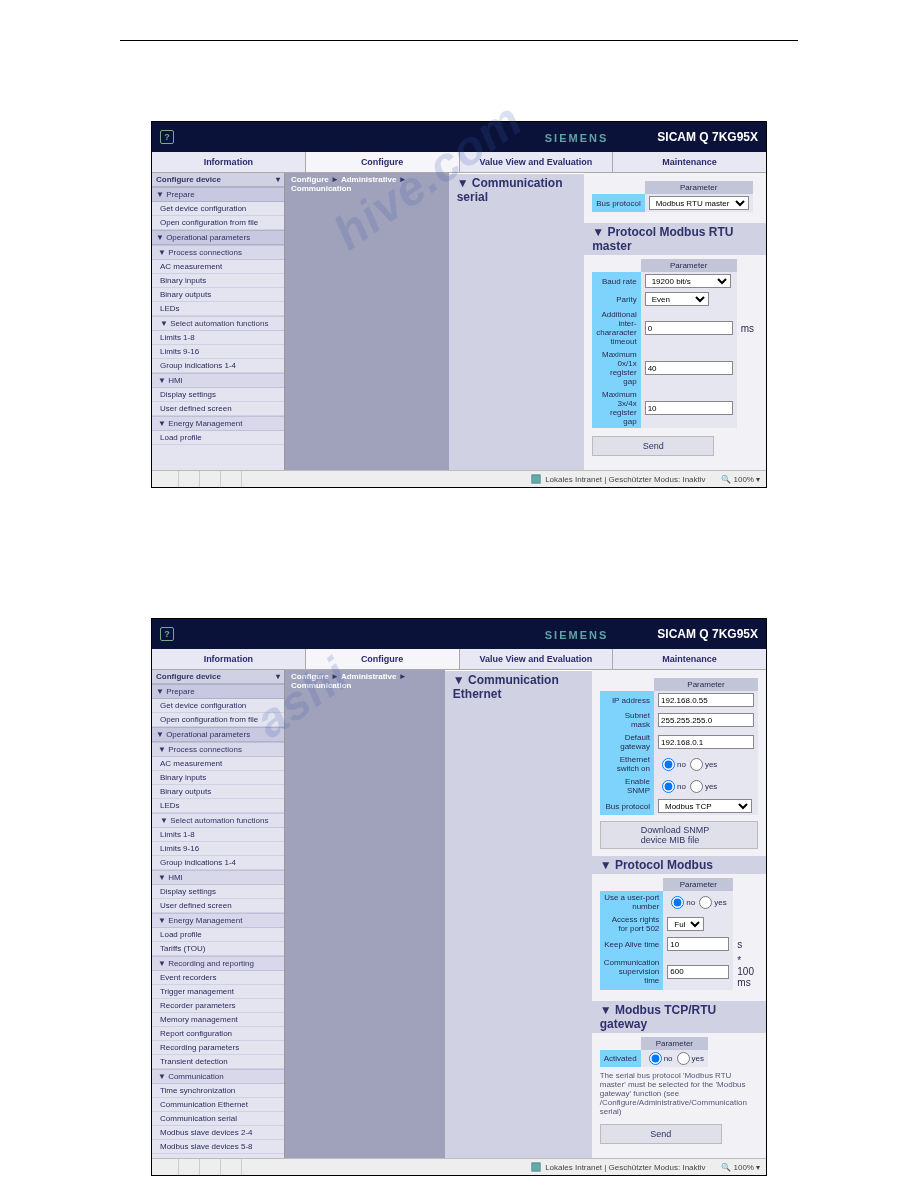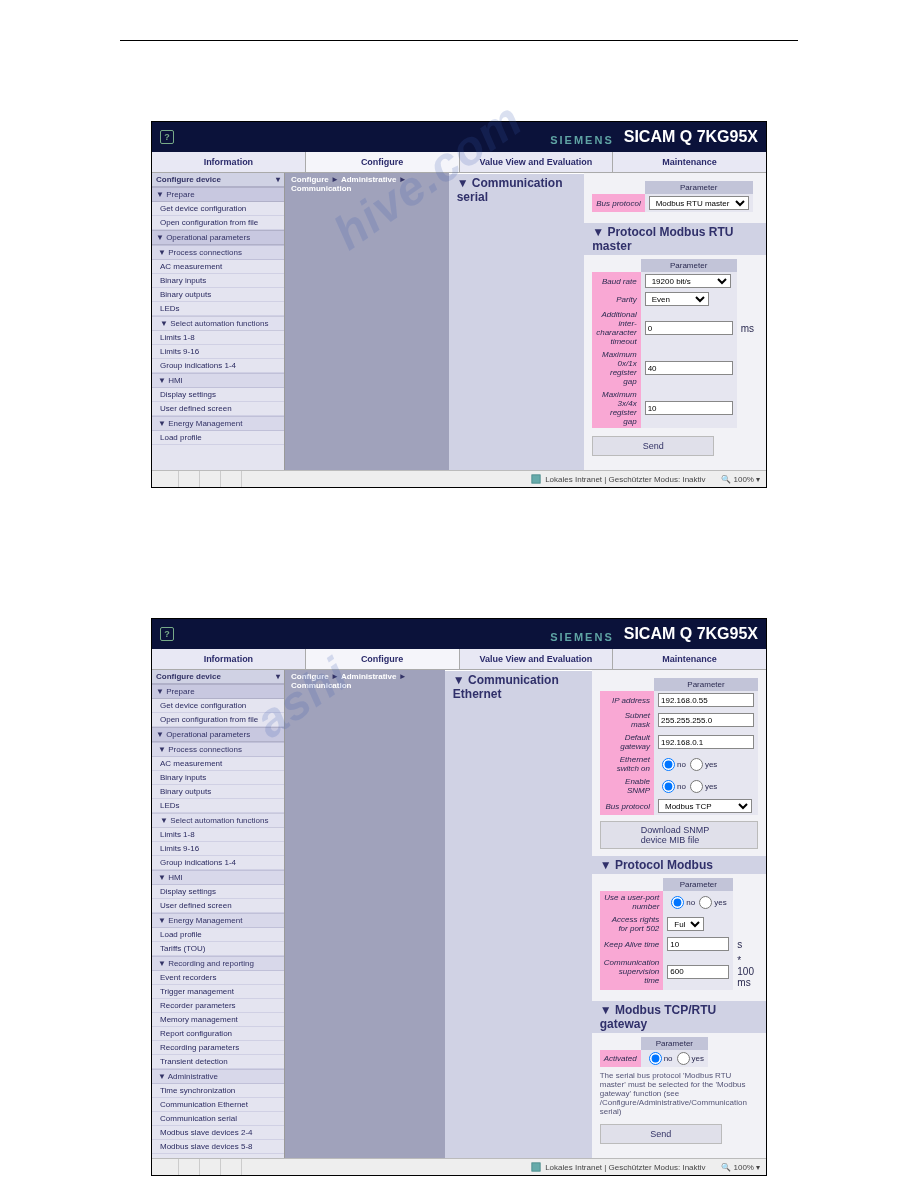--- a/index.html
+++ b/index.html
@@ -4,42 +4,42 @@
 <style>
 body { margin: 0; font-family: Verdana, Arial, sans-serif; font-size: 9px; color: #2a2a50; background: #fff; }
 .page { width: 918px; margin: 0 auto; padding-top: 40px; }
 .hr-top { border-top: 1px solid #000; margin: 0 120px 80px 120px; }
 .panel { width: 614px; margin: 0 auto 130px auto; border: 1px solid #000; position: relative; }
 .panel:last-child { margin-bottom: 40px; }
 .titlebar { background: #0b123a; height: 30px; color: #fff; display: flex; align-items: center; padding: 0 8px; }
 .titlebar .help { width: 12px; height: 12px; border: 1px solid #7a8; border-radius: 2px; display: inline-flex; align-items: center; justify-content: center; color: #7a8; font-weight: bold; font-size: 9px; }
 .titlebar .brand { margin-left: auto; display: flex; align-items: flex-end; gap: 10px; }
 .titlebar .siemens { color: #5fa4a4; font-weight: bold; letter-spacing: 2px; font-size: 11px; }
-.titlebar .product { color: #fff; font-weight: bold; font-size: 16px; }
+.titlebar .product { color: #fff; font-weight: bold; font-size: 12px; margin-left: 39px; }
 .tabs { display: flex; background: #e8e8f4; border-bottom: 1px solid #aaa; }
 .tab { flex: 1; text-align: center; padding: 5px 0; color: #2a2a6a; font-weight: bold; font-size: 9px; border-right: 1px solid #aaa; }
 .tab:last-child { border-right: 0; }
 .tab.active { background: #f5f5fa; }
 .body { display: flex; }
 .sidebar { width: 132px; background: #e4e4f0; border-right: 1px solid #999; font-size: 8px; color: #3a3a60; }
 .sb-head { background: #d0d2e4; padding: 2px 4px; font-weight: bold; color: #333366; border-bottom: 1px solid #b0b0c8; display: flex; justify-content: space-between; align-items: center; gap: 16px; }
 .sb-sec { background: #c8c8e0; padding: 2px 4px; color: #333366; border-top: 1px solid #b0b0c8; border-bottom: 1px solid #b0b0c8; }
 .sb-subsec { background: #d8d8ea; padding: 2px 6px; color: #333366; border-top: 1px solid #c0c0d8; border-bottom: 1px solid #c0c0d8; }
 .sb-item { padding: 2px 8px; color: #2a2a60; border-bottom: 1px solid #d0d0e4; }
 .sb-subsub { background: #e0e0ef; padding: 2px 8px; color: #333366; border-top: 1px solid #c8c8dc; border-bottom: 1px solid #c8c8dc; }
 .content { flex: 1; display: flex; flex-direction: row; }
 .crumb { background: #a0a2bb; color: #fff; padding: 2px 6px; font-size: 8px; font-weight: bold; }
 .crumb .sep { color: #333366; }
 .crumb .leaf { color: #fff; }
 .section-title { background: #d0d2e4; color: #30306a; padding: 2px 8px; font-weight: bold; font-size: 12px; margin-top: 1px; }
 .main { background: #f2f2f6; padding: 6px 8px 10px 8px; flex: 1; }
 .ptbl { border-collapse: collapse; margin-top: 2px; }
 .ptbl td { padding: 2px 4px; font-size: 8px; }
 .ptbl .hd { background: #c2c4d8; text-align: center; font-weight: normal; }
-.ptbl .lbl { text-align: right; background: #f9a8d4; font-style: italic; }
+.ptbl .lbl { text-align: right; background: #7dd3fc; }
 .ptbl .val { background: #e6e6f0; }
 .ptbl .unit { background: #f2f2f6; padding-left: 4px; font-size: 10px; }
 select, input[type=text] { font-size: 8px; font-family: inherit; border: 1px solid #888; background: #fff; padding: 0 2px; }
 select { height: 14px; }
 input[type=text] { height: 12px; }
 input[type=radio] { margin: 0 2px 0 4px; vertical-align: middle; }
 .radio-grp { font-size: 8px; white-space: nowrap; }
 .btn-wide { background: #e0e0ea; border: 1px solid #bbb; padding: 3px 40px; font-size: 9px; color: #333366; display: inline-block; margin: 6px 0; }
 .btn-send { background: #e0e0ea; border: 1px solid #bbb; width: 120px; padding: 4px 0; text-align: center; font-size: 9px; color: #333366; margin: 8px 0 4px 0; }
 .note { font-size: 8px; color: #555577; margin: 4px 0 6px 0; }
@@ -219,21 +219,21 @@
         <div class="sb-item">Load profile</div>
         <div class="sb-item">Tariffs (TOU)</div>
         <div class="sb-subsec">▼ Recording and reporting</div>
         <div class="sb-item">Event recorders</div>
         <div class="sb-item">Trigger management</div>
         <div class="sb-item">Recorder parameters</div>
         <div class="sb-item">Memory management</div>
         <div class="sb-item">Report configuration</div>
         <div class="sb-item">Recording parameters</div>
         <div class="sb-item">Transient detection</div>
-        <div class="sb-subsec">▼ Administrative</div>
+        <div class="sb-subsec">▼ Communication</div>
         <div class="sb-item">Time synchronization</div>
         <div class="sb-item">Communication Ethernet</div>
         <div class="sb-item">Communication serial</div>
         <div class="sb-item">Modbus slave devices 2-4</div>
         <div class="sb-item">Modbus slave devices 5-8</div>
       </div>
       <div class="content">
         <div class="crumb">
           <span>Configure</span>
           <span class="sep">►</span>

